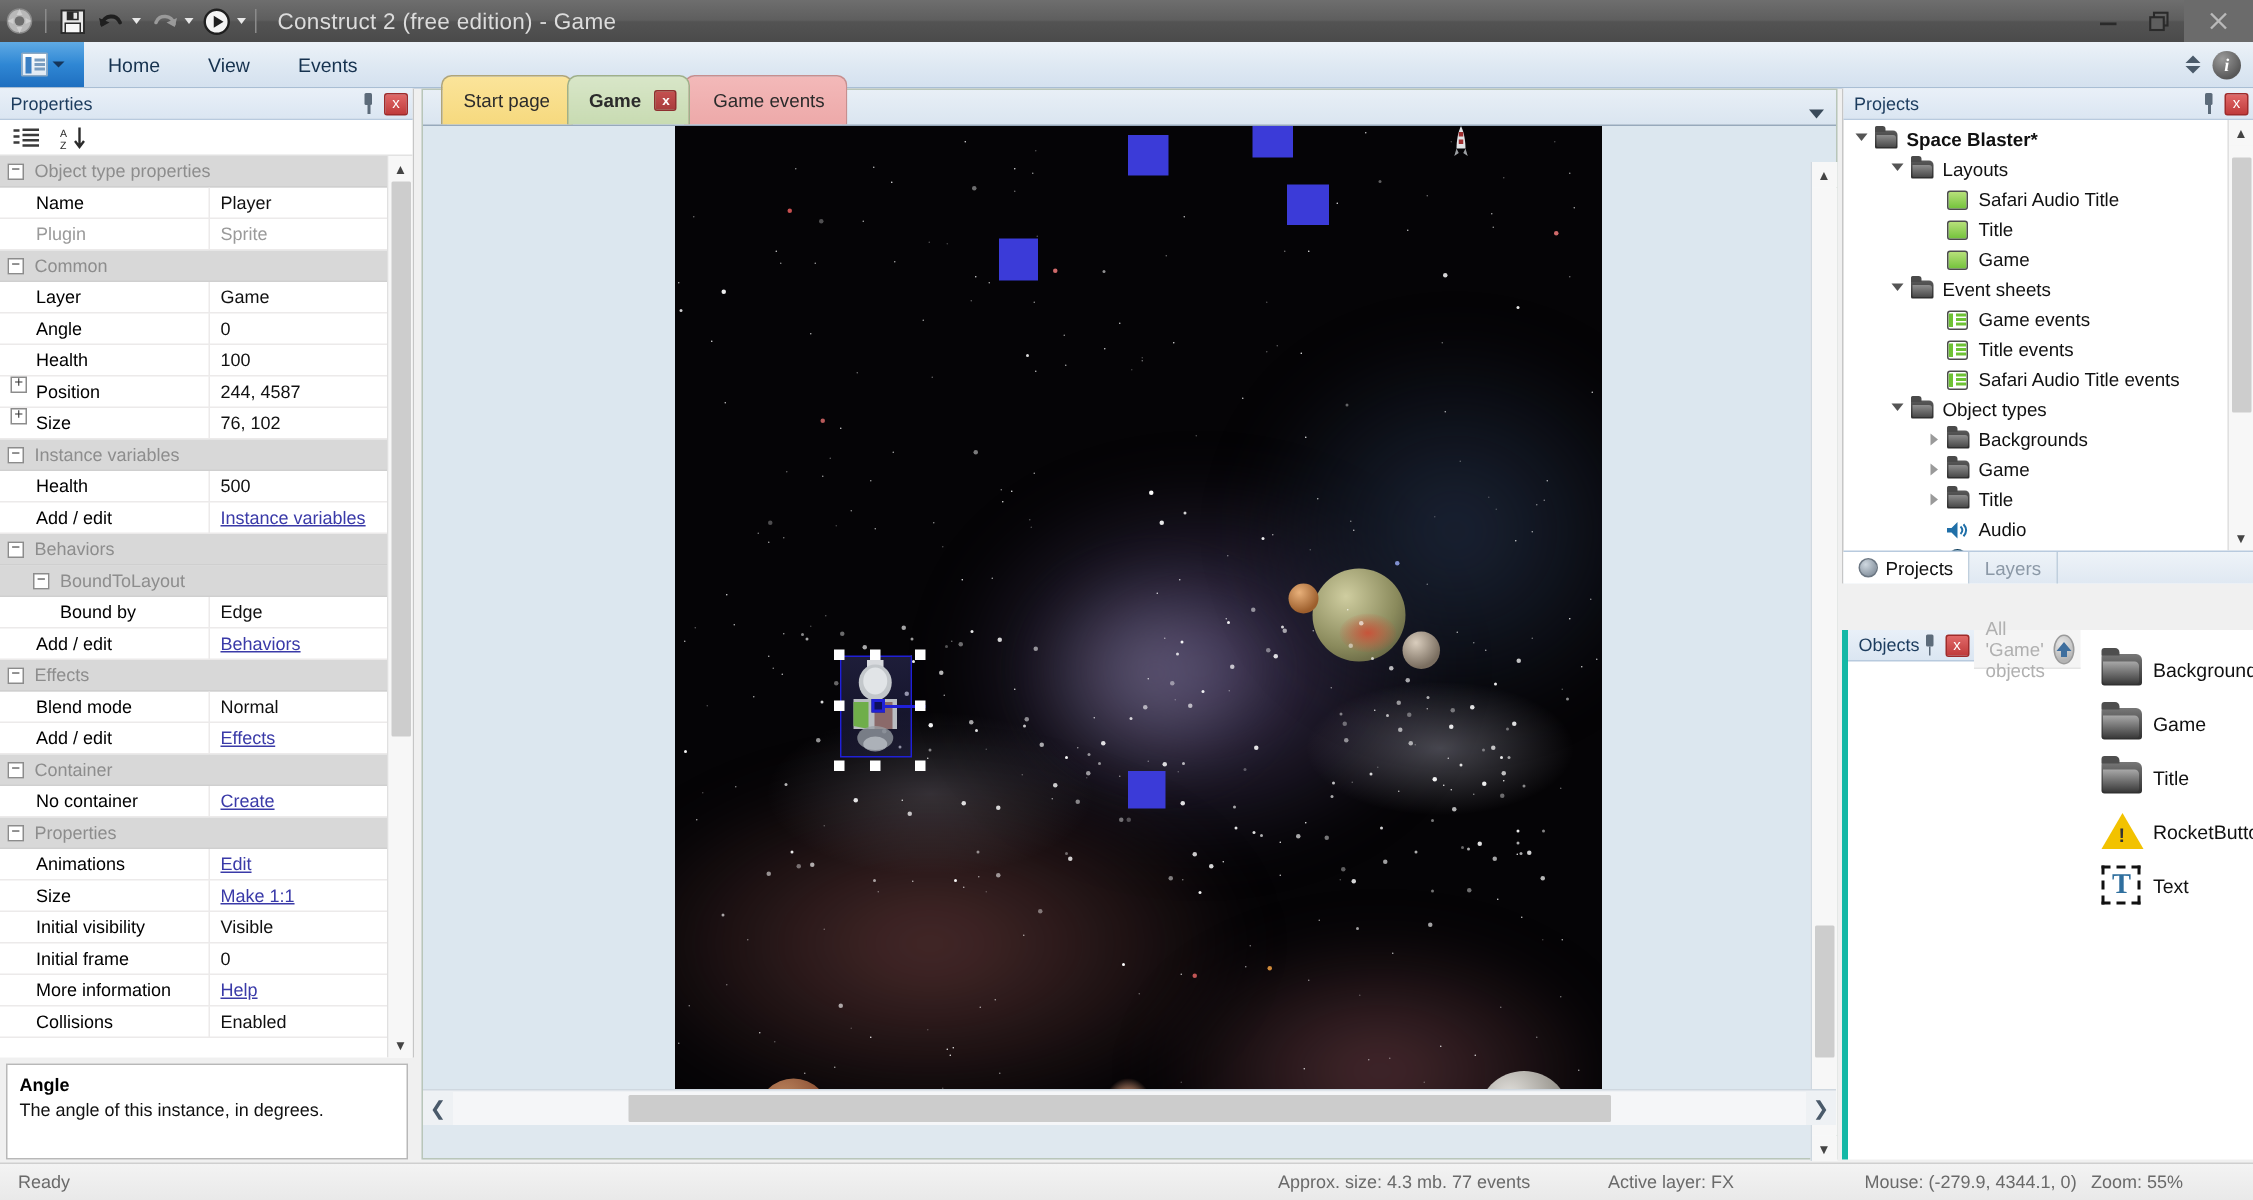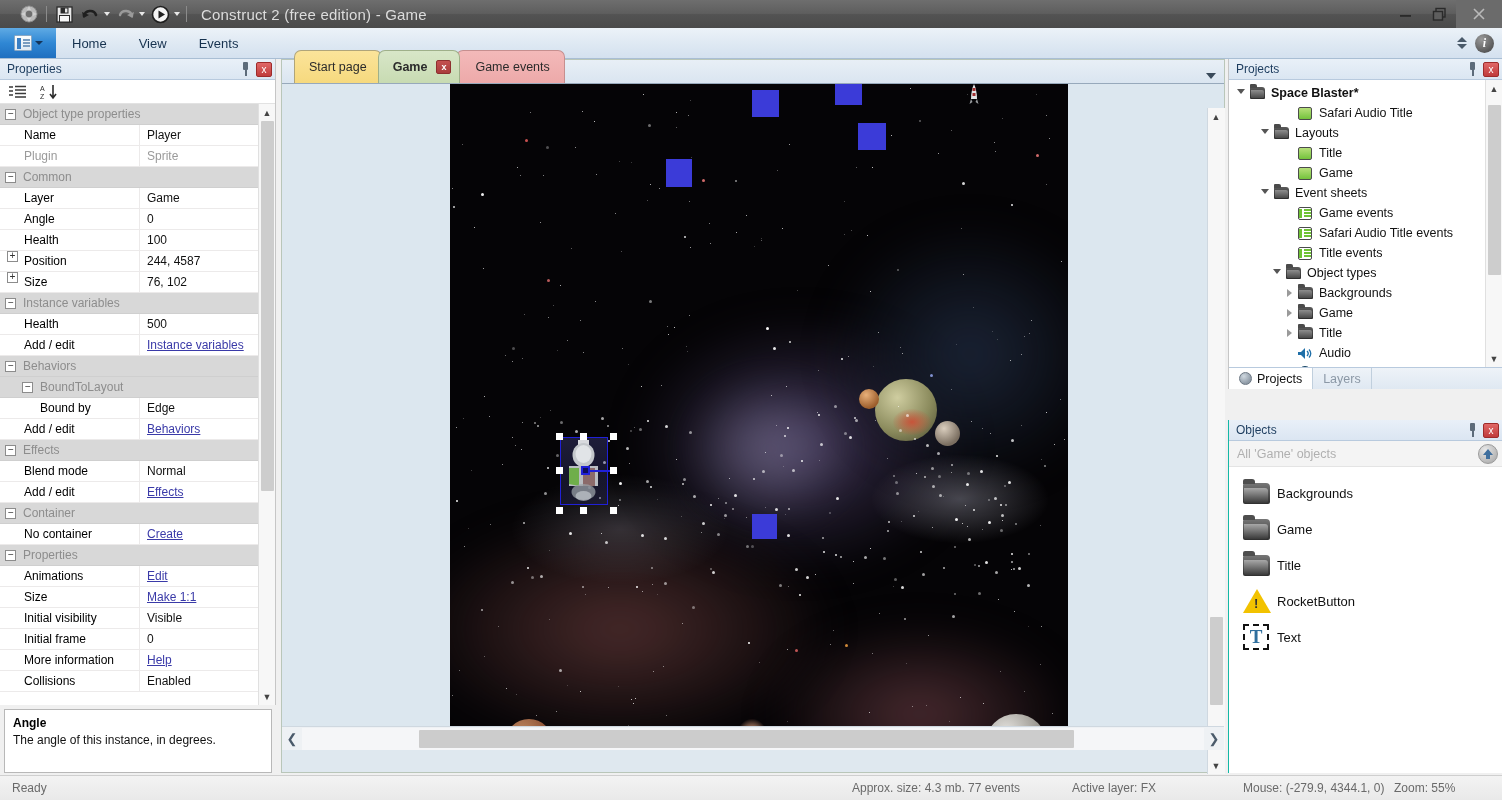--- a/index.html
+++ b/index.html
@@ -10,21 +10,21 @@
     overflow: hidden;
     background: #f0f0f0;
     -webkit-font-smoothing: antialiased;
   }
   #app { position: relative; width: 1502px; height: 800px; }
 
   
   .titlebar {
     position: absolute; top: 0; left: 0; width: 1502px; height: 28px;
     background: linear-gradient(to bottom, #6e6e6e 0%, #5e5e5e 48%, #535353 52%, #4a4a4a 100%);
-    display: flex; align-items: center; padding-left: 16px;
+    display: flex; align-items: center;
   }
   .tb-icon {
     width: 26px; height: 26px; display: flex; align-items: center; justify-content: center;
     flex: none;
   }
   .tb-sep { width: 1px; height: 16px; background: #8b8b8b; margin: 0 4px; flex: none; }
   .tb-caret {
     width: 0; height: 0; border-left: 3.5px solid transparent; border-right: 3.5px solid transparent;
     border-top: 4px solid #e8e8e8; margin-left: 1px; margin-right: 2px; flex: none;
   }
@@ -274,22 +274,22 @@
   .ptab.inactive { color: #8b98a6; }
   .gearicon {
     width: 13px; height: 13px; border-radius: 50%;
     background: radial-gradient(circle at 35% 30%, #cfd8e0, #8e9aa6 70%);
     border: 1px solid #6b7682;
   }
 
   
   #objects {
     position: absolute; left: 1228px; top: 420px; width: 274px; height: 353px;
-    background: #fff; border-left: 1px solid #14b8a6;
-    display: flex; flex-direction: column;
+    background: #fff; border-left: 4px solid #14b8a6;
+    display: flex; flex-direction: row;
   }
   .obj-filter {
     height: 26px; background: #f4f4f4; border-bottom: 1px solid #e4e4e4;
     display: flex; align-items: center; padding: 0 4px 0 8px;
   }
   .obj-filter .txt { color: #b0b0b0; font-size: 12.5px; }
   .upbtn {
     margin-left: auto; width: 20px; height: 20px; border-radius: 50%;
     background: radial-gradient(circle at 35% 28%, #e8e8e8, #b4b4b4 75%);
     border: 1px solid #9a9a9a; display: flex; align-items: center; justify-content: center;
@@ -1190,41 +1190,41 @@
       <div class="tree" id="project-tree">
           <div class="tnode" style="padding-left: 6px;">
             <span class="tarrow open">
               <i></i>
             </span>
             <span class="ticon">
               <span class="folder"></span>
             </span>
             <span class="tlabel tbold">Space Blaster*</span>
           </div>
-          <div class="tnode" style="padding-left: 54px;">
-            <span class="tarrow"></span>
-            <span class="ticon">
-              <span class="layicon"></span>
-            </span>
-            <span class="tlabel">Safari Audio Title</span>
-          </div>
           <div class="tnode" style="padding-left: 30px;">
             <span class="tarrow open">
               <i></i>
             </span>
             <span class="ticon">
               <span class="folder"></span>
             </span>
             <span class="tlabel">Layouts</span>
           </div>
           <div class="tnode" style="padding-left: 54px;">
             <span class="tarrow"></span>
             <span class="ticon">
               <span class="layicon"></span>
             </span>
+            <span class="tlabel">Safari Audio Title</span>
+          </div>
+          <div class="tnode" style="padding-left: 54px;">
+            <span class="tarrow"></span>
+            <span class="ticon">
+              <span class="layicon"></span>
+            </span>
             <span class="tlabel">Title</span>
           </div>
           <div class="tnode" style="padding-left: 54px;">
             <span class="tarrow"></span>
             <span class="ticon">
               <span class="layicon"></span>
             </span>
             <span class="tlabel">Game</span>
           </div>
           <div class="tnode" style="padding-left: 30px;">
@@ -1241,30 +1241,30 @@
             <span class="ticon">
               <span class="sheeticon"></span>
             </span>
             <span class="tlabel">Game events</span>
           </div>
           <div class="tnode" style="padding-left: 54px;">
             <span class="tarrow"></span>
             <span class="ticon">
               <span class="sheeticon"></span>
             </span>
-            <span class="tlabel">Safari Audio Title events</span>
+            <span class="tlabel">Title events</span>
           </div>
           <div class="tnode" style="padding-left: 54px;">
             <span class="tarrow"></span>
             <span class="ticon">
               <span class="sheeticon"></span>
             </span>
-            <span class="tlabel">Title events</span>
-          </div>
-          <div class="tnode" style="padding-left: 42px;">
+            <span class="tlabel">Safari Audio Title events</span>
+          </div>
+          <div class="tnode" style="padding-left: 30px;">
             <span class="tarrow open">
               <i></i>
             </span>
             <span class="ticon">
               <span class="folder"></span>
             </span>
             <span class="tlabel">Object types</span>
           </div>
           <div class="tnode" style="padding-left: 54px;">
             <span class="tarrow closed">

